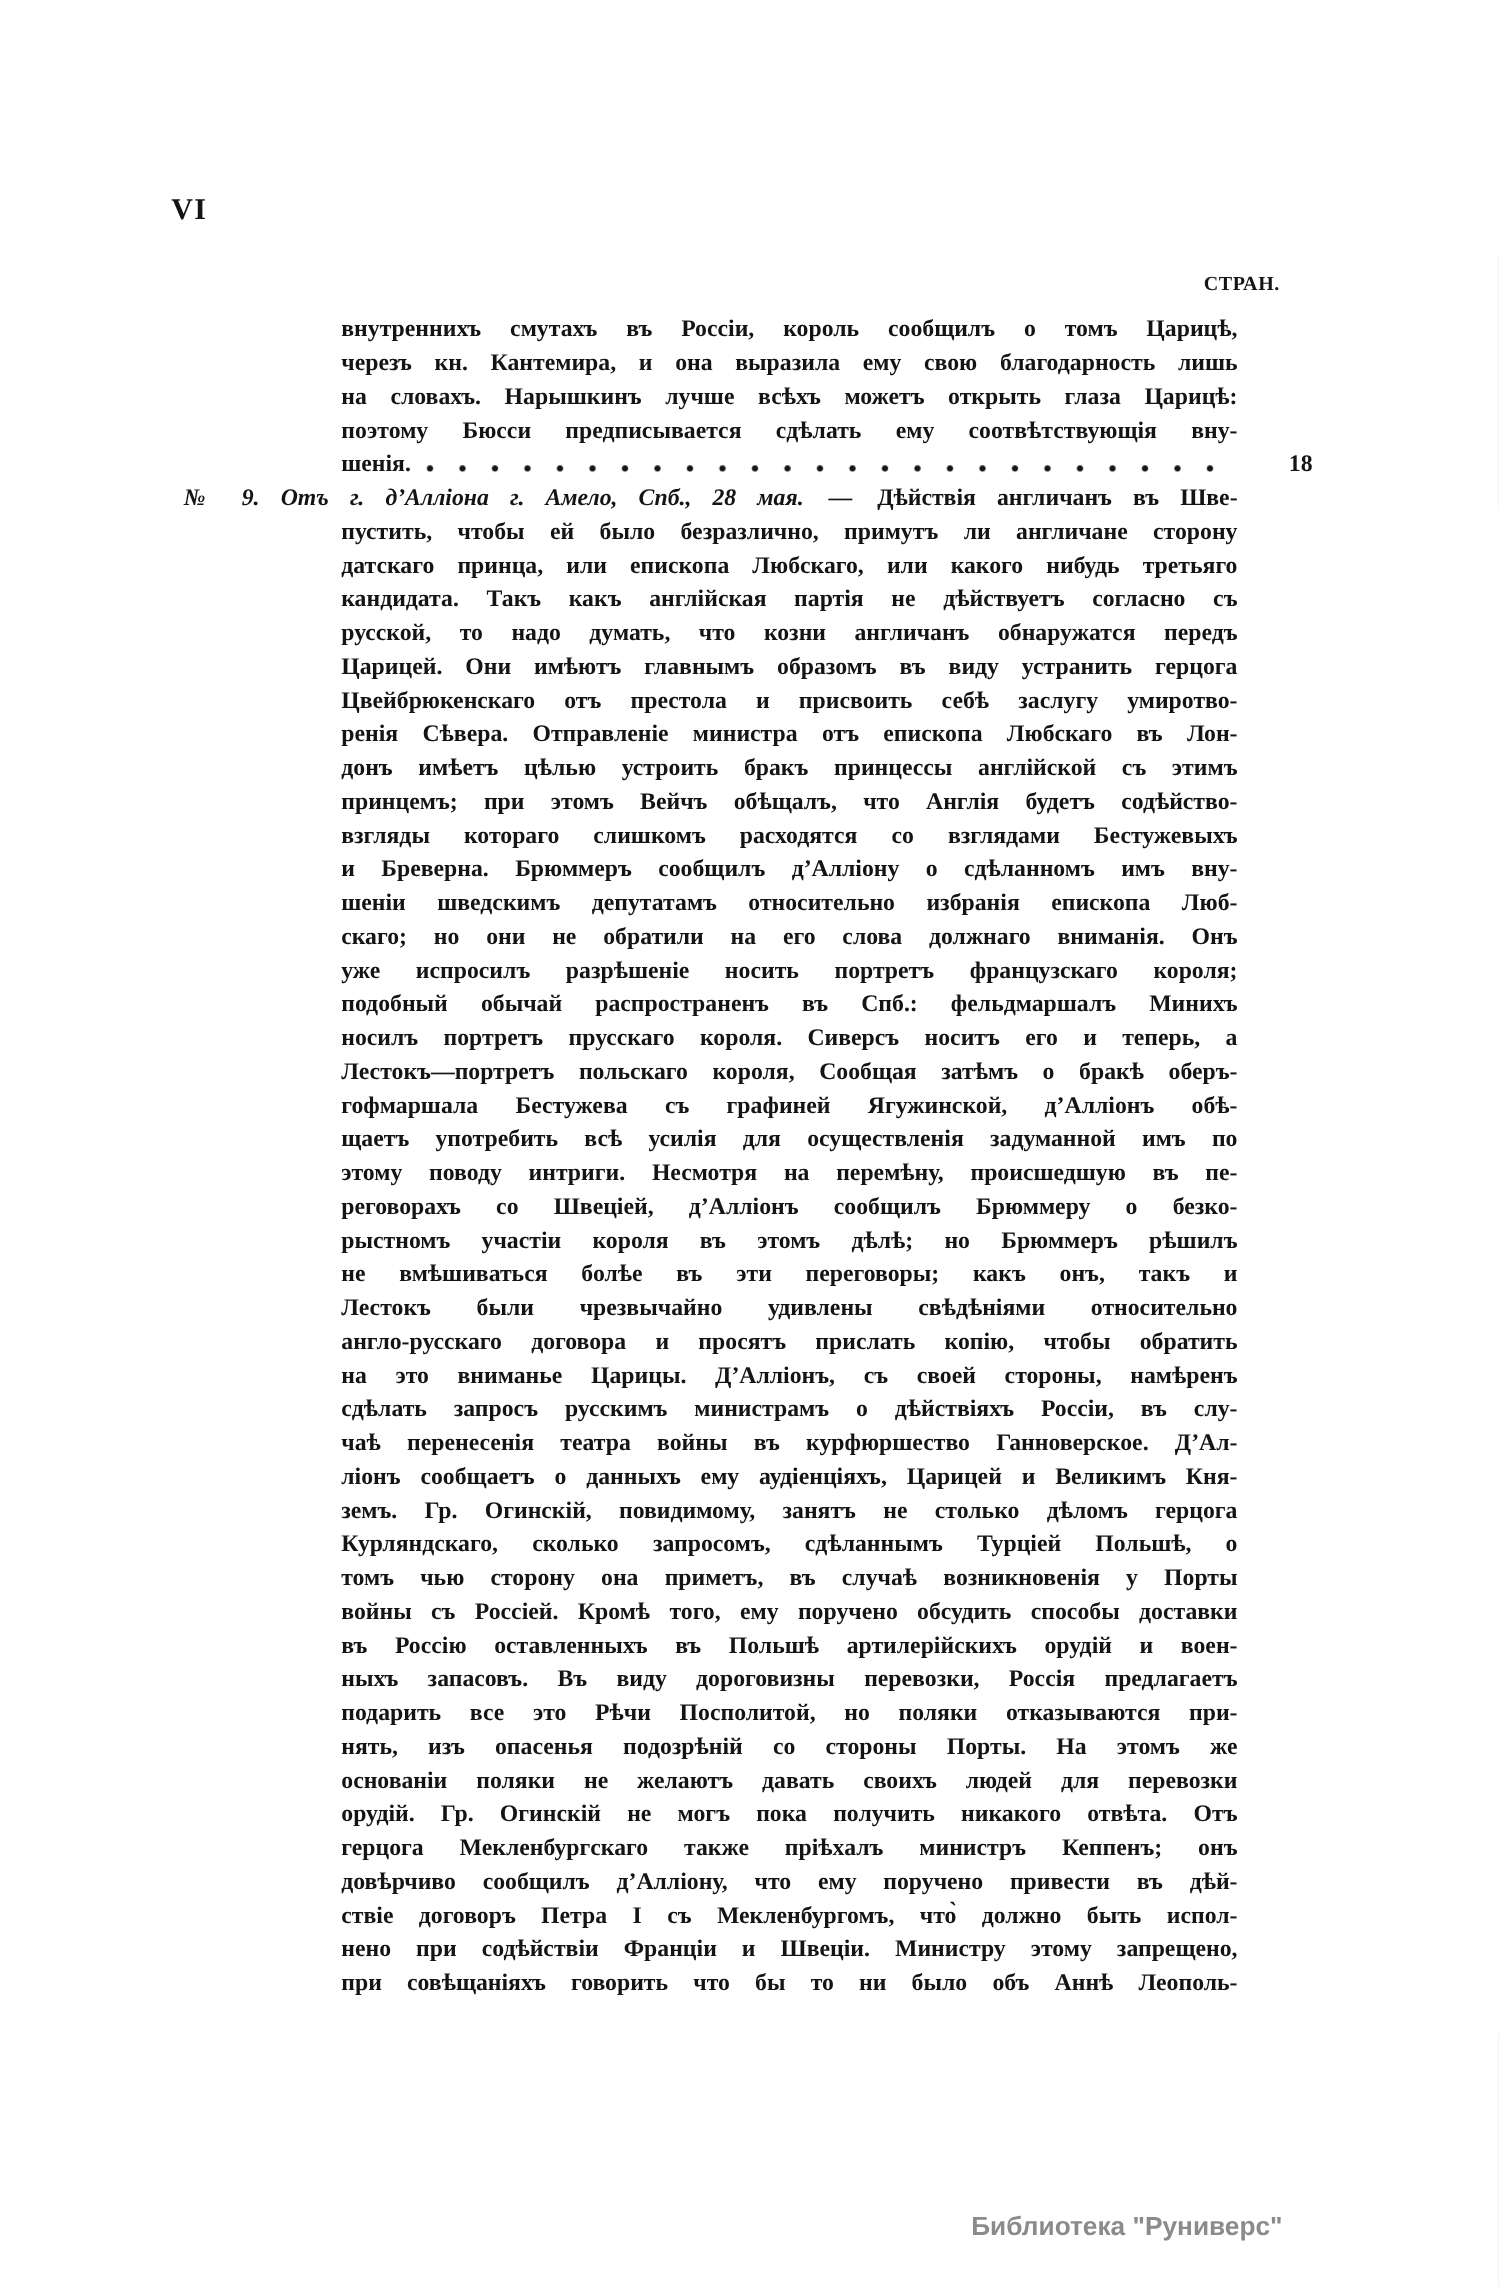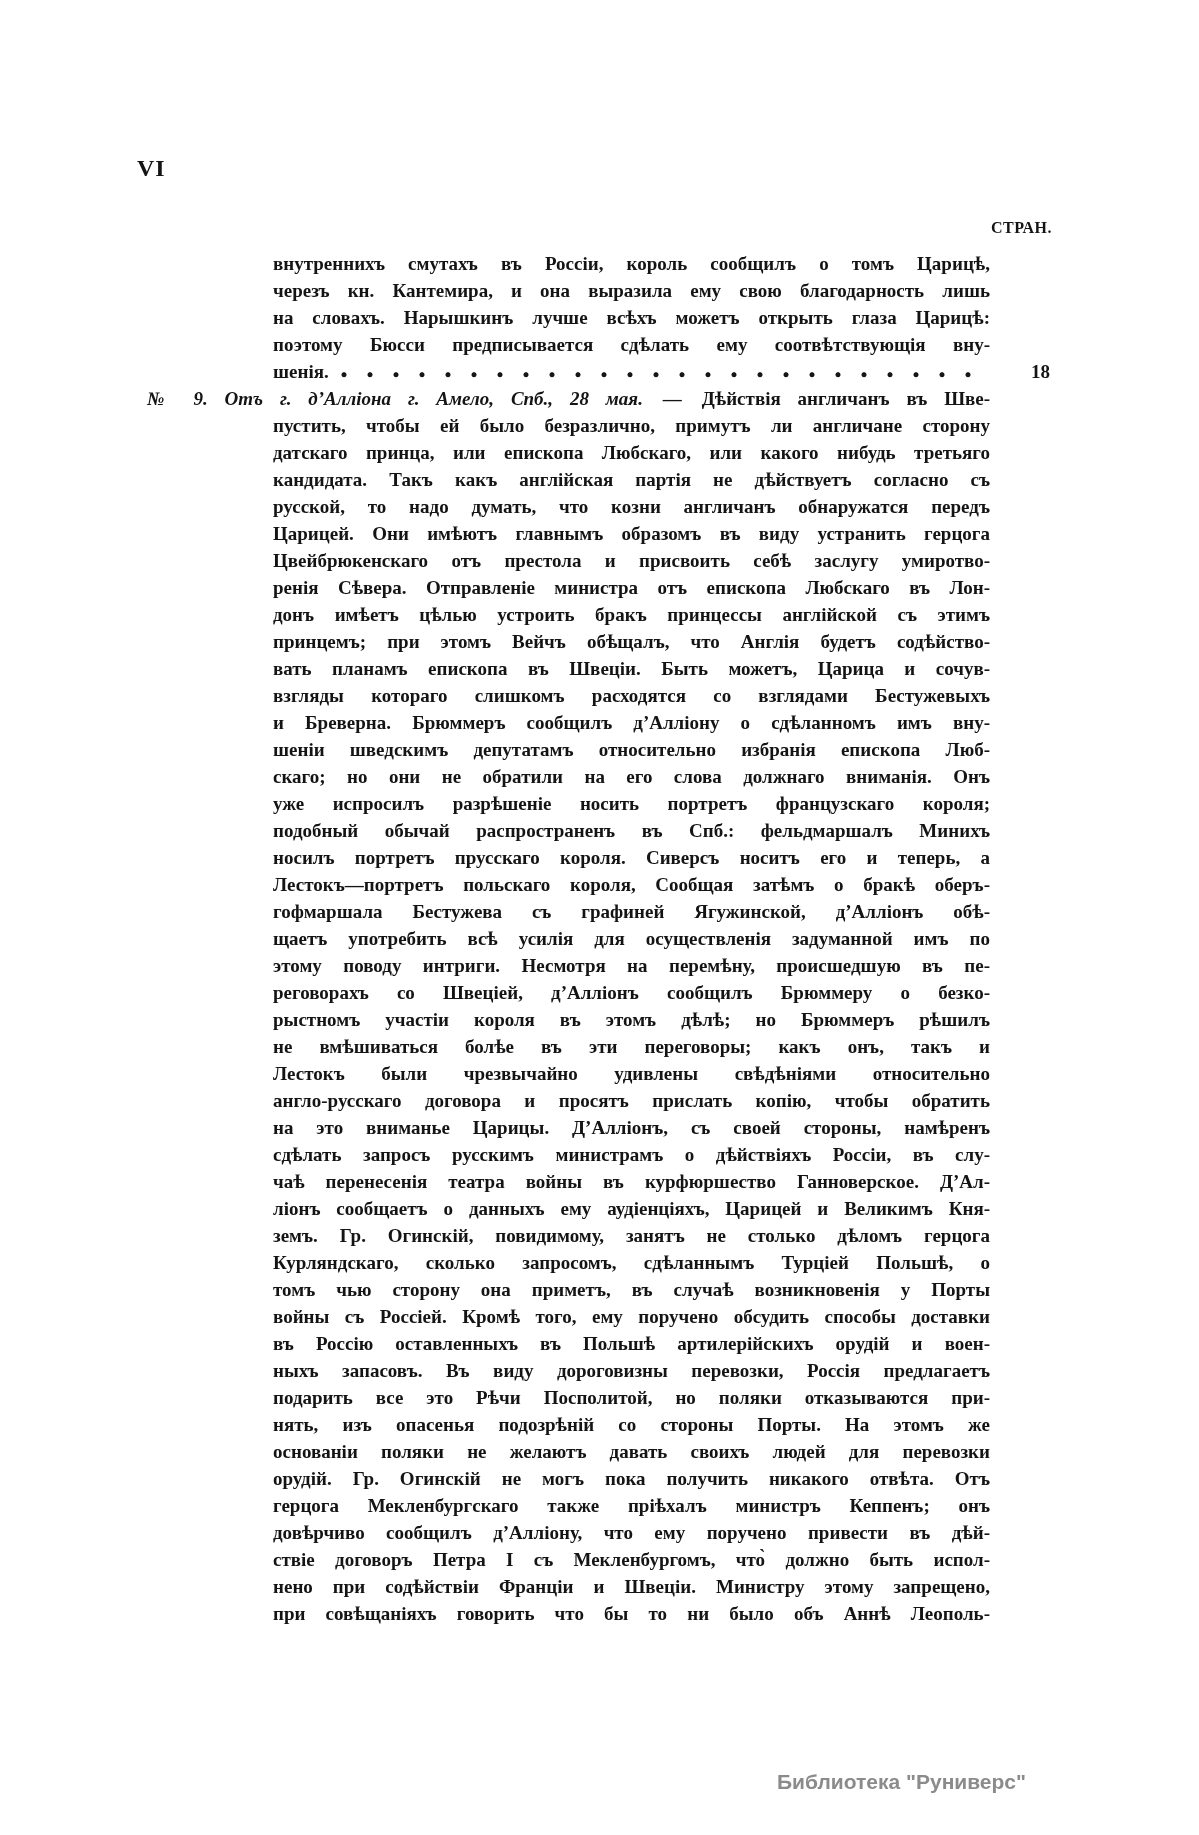--- a/index.html
+++ b/index.html
@@ -19,21 +19,21 @@
   .folio {
     position: absolute;
     left: 137px;
     top: 155px;
     font-size: 24px;
     font-weight: bold;
     letter-spacing: 1px;
   }
   .col-heading {
     position: absolute;
-    left: 991px;
+    left: 963px;
     top: 219px;
     font-size: 16px;
     font-weight: bold;
     letter-spacing: 0.5px;
     font-family: Liberation Serif, serif;
   }
   .toc {
     position: absolute;
     left: 273px;
     top: 250px;
@@ -124,21 +124,20 @@
       <div>
           <div class="text-line">пустить, чтобы ей было безразлично, примутъ ли англичане сторону</div>
           <div class="text-line">датскаго принца, или епископа Любскаго, или какого нибудь третьяго</div>
           <div class="text-line">кандидата. Такъ какъ англійская партія не дѣйствуетъ согласно съ</div>
           <div class="text-line">русской, то надо думать, что козни англичанъ обнаружатся передъ</div>
           <div class="text-line">Царицей. Они имѣютъ главнымъ образомъ въ виду устранить герцога</div>
           <div class="text-line">Цвейбрюкенскаго отъ престола и присвоить себѣ заслугу умиротво-</div>
           <div class="text-line">ренія Сѣвера. Отправленіе министра отъ епископа Любскаго въ Лон-</div>
           <div class="text-line">донъ имѣетъ цѣлью устроить бракъ принцессы англійской съ этимъ</div>
           <div class="text-line">принцемъ; при этомъ Вейчъ обѣщалъ, что Англія будетъ содѣйство-</div>
-          <div class="text-line">вать планамъ епископа въ Швеціи. Быть можетъ, Царица и сочув-</div>
           <div class="text-line">взгляды котораго слишкомъ расходятся со взглядами Бестужевыхъ</div>
           <div class="text-line">и Бреверна. Брюммеръ сообщилъ д’Алліону о сдѣланномъ имъ вну-</div>
           <div class="text-line">шеніи шведскимъ депутатамъ относительно избранія епископа Люб-</div>
           <div class="text-line">скаго; но они не обратили на его слова должнаго вниманія. Онъ</div>
           <div class="text-line">уже испросилъ разрѣшеніе носить портретъ французскаго короля;</div>
           <div class="text-line">подобный обычай распространенъ въ Спб.: фельдмаршалъ Минихъ</div>
           <div class="text-line">носилъ портретъ прусскаго короля. Сиверсъ носитъ его и теперь, а</div>
           <div class="text-line">Лестокъ—портретъ польскаго короля, Сообщая затѣмъ о бракѣ оберъ-</div>
           <div class="text-line">гофмаршала Бестужева съ графиней Ягужинской, д’Алліонъ обѣ-</div>
           <div class="text-line">щаетъ употребить всѣ усилія для осуществленія задуманной имъ по</div>

